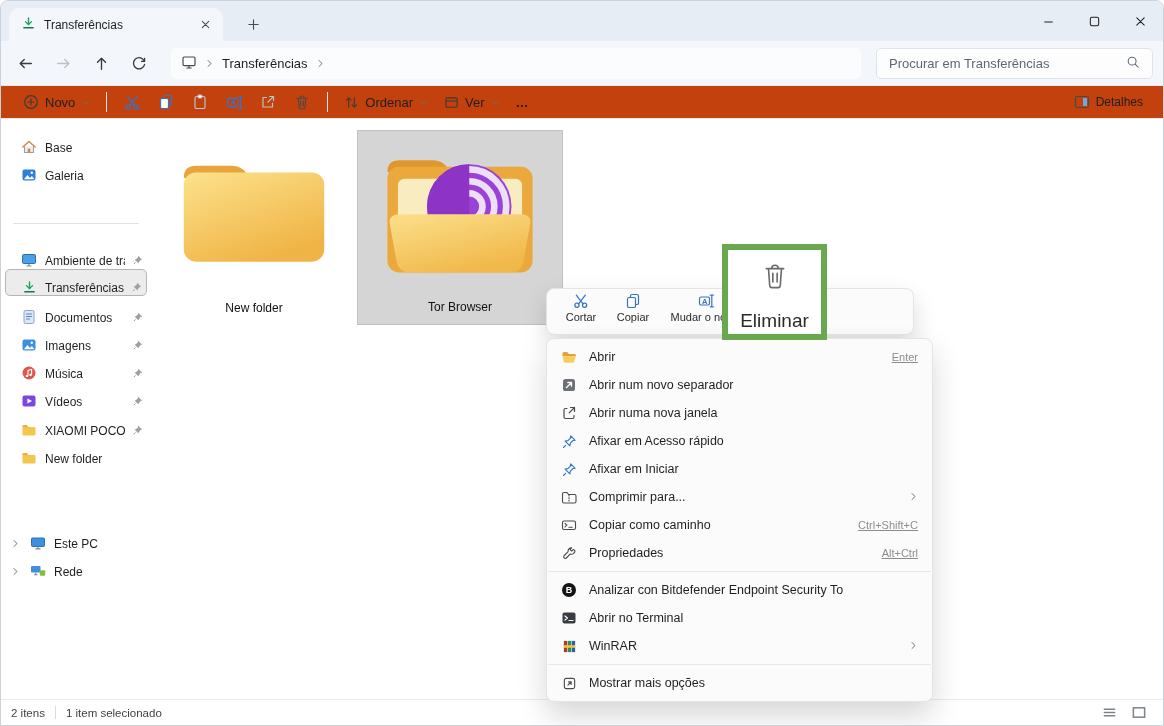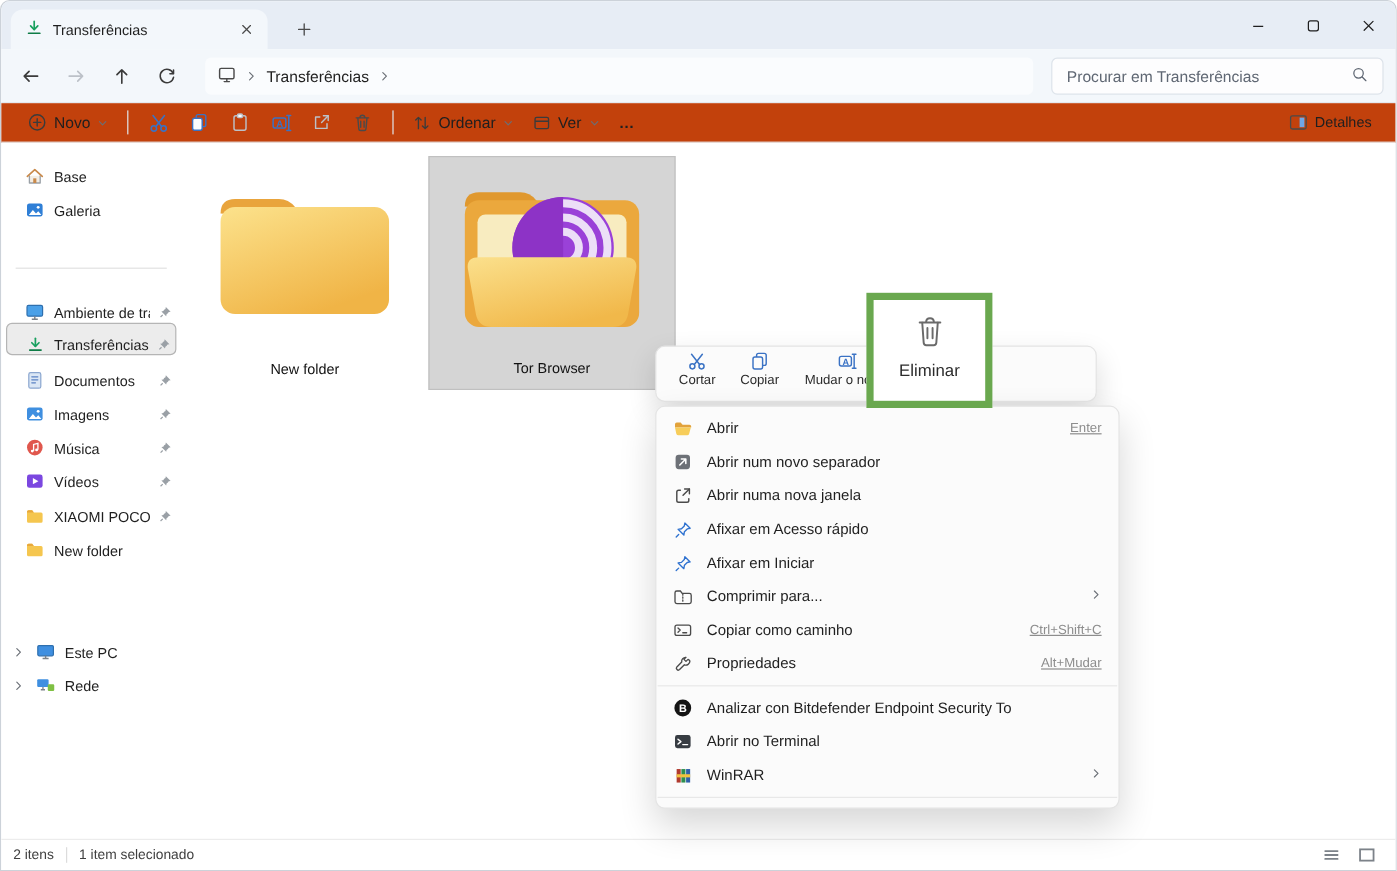--- a/index.html
+++ b/index.html
@@ -80,21 +80,21 @@
           padding:0 10px; gap:12px;justify-content:flex-end; }
   .micon { width:16px; height:16px; flex:none; display:flex; align-items:center; justify-content:center; }
   .mlabel { font-size:12.5px; white-space:nowrap; overflow:hidden; flex:1; }
   .mshort { font-size:11px; color:#8d8d8d; white-space:nowrap;text-decoration:underline; }
   .msep { height:1px; background:#e8e8e8; margin:4px 1px; }
 
   
   .annotation { position:absolute; left:721px; top:243px; width:105px; height:96px; background:#fff;
                 border:6px solid #6aa84f; z-index:60; display:flex; flex-direction:column;
                 align-items:center; }
-  .annotation .alabel { margin-top:10px; font-size:14px; color:#2b2b2b; }
+  .annotation .alabel { margin-top:20px; font-size:19px; color:#2b2b2b; }
   .annotation svg { margin-top:12px; }
 
   svg { overflow:visible; }
 </style>
 </head>
 <body>
 
 <div class="window">
 
   <div class="tabbar">
@@ -568,21 +568,21 @@
       <span class="mshort">Ctrl+Shift+C</span>
     </div>
 
     <div class="mrow">
       <span class="micon">
           <svg width="15" height="15" viewBox="0 0 16 16" stroke="#4a4a4a" stroke-width="1.2" fill="none" stroke-linecap="round" stroke-linejoin="round">
             <path d="M13.8 5.2 a3.6 3.6 0 0 1 -4.9 3.3 L4.6 12.8 a1.7 1.7 0 0 1 -2.4-2.4 L6.5 6.1 A3.6 3.6 0 0 1 10.3 1.9 L8.5 3.7 l1.8 1.8 1.8-1.8 a3.6 3.6 0 0 1 1.7 1.5 z"></path>
           </svg>
         </span>
       <span class="mlabel">Propriedades</span>
-      <span class="mshort">Alt+Mudar</span>
+      <span class="mshort">Alt+Ctrl</span>
     </div>
 
     <div class="msep"></div>
 
     <div class="mrow">
       <span class="micon">
           <svg width="16" height="16" viewBox="0 0 16 16">
             <circle cx="8" cy="8" r="7" fill="#141414"></circle>
             <text x="8" y="11.2" text-anchor="middle" font-size="9" font-weight="bold" fill="#fff">B</text>
           </svg>
@@ -613,20 +613,30 @@
           </svg>
         </span>
       <span class="mlabel">WinRAR</span>
       <span class="mshort"><svg width="9" height="9" viewBox="0 0 12 12" stroke="#6a6f76" stroke-width="1.3" fill="none" stroke-linecap="round" stroke-linejoin="round">
             <path d="M4 2 l4 4 -4 4"></path>
           </svg></span>
     </div>
 
     <div class="msep"></div>
 
+    <div class="mrow">
+      <span class="micon">
+          <svg width="15" height="15" viewBox="0 0 16 16" stroke="#4a4a4a" stroke-width="1.2" fill="none" stroke-linecap="round" stroke-linejoin="round">
+            <rect x="2.5" y="2.5" width="11" height="11" rx="2"></rect>
+            <path d="M6.3 9.7 L9.6 6.4 M7 6.3 h2.7 V9"></path>
+          </svg>
+        </span>
+      <span class="mlabel">Mostrar mais opções</span>
+      <span class="mshort"></span>
+    </div>
   </div>
 
   <div class="annotation">
     <svg width="26" height="28" viewBox="0 0 24 26" stroke="#6a6a6a" stroke-width="1.5" fill="none" stroke-linecap="round" stroke-linejoin="round">
       <path d="M4 6.2 h16"></path>
       <path d="M9 6 q0-3 3-3 t3 3"></path>
       <path d="M6 6.5 l1.1 15.3 q.15 2 2 2 h5.8 q1.85 0 2-2 L18 6.5"></path>
       <path d="M10 10.5 v8 M14 10.5 v8"></path>
     </svg>
     <span class="alabel">Eliminar</span>

